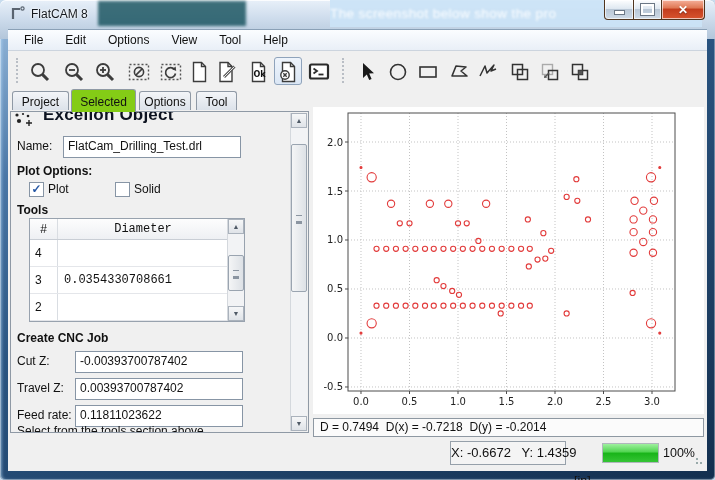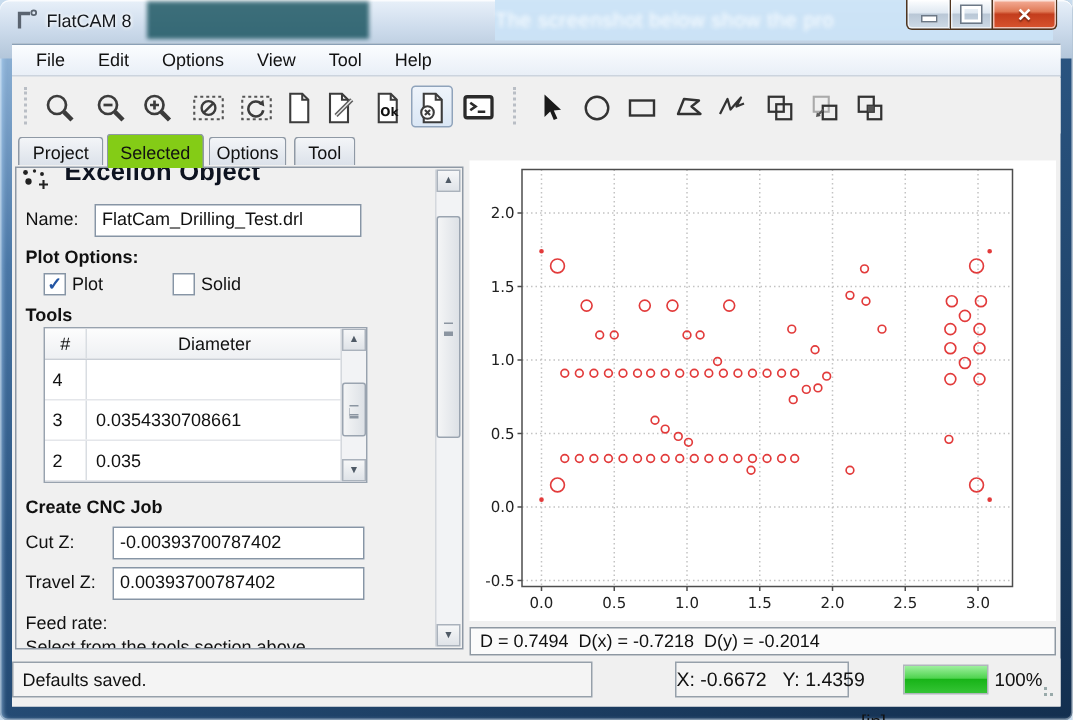--- a/index.html
+++ b/index.html
@@ -69,21 +69,21 @@
   .checkbox{position:absolute;width:13px;height:13px;background:#fff;border:1px solid #8795a5;
        font-size:12px;line-height:12px;text-align:center;color:#2456a4;font-weight:bold;}
   .checkbox.checked::after{content:"\2713";}
   
   .ttable{position:absolute;left:18px;top:106px;width:216px;height:104px;
        border:1px solid #98a2ae;background:#fff;box-sizing:border-box;overflow:hidden;}
   .ttable .hdr{display:flex;height:20px;background:linear-gradient(180deg,#fdfdfd,#eef0f3);
        border-bottom:1px solid #c9ced5;font-size:12px;color:#111;}
   .ttable .hdr div{display:flex;align-items:center;justify-content:center;}
   .col-num{width:28px;border-right:1px solid #d9dde2;box-sizing:border-box;}
-  .col-dia{flex:1;}
+  .col-dia{flex:1;font-family:Liberation Mono, monospace;}
   .trow{display:flex;height:26px;border-bottom:1px solid #e4e6ea;font-size:12px;color:#111;}
   .trow .col-num{display:flex;align-items:center;padding-left:5px;box-sizing:border-box;}
   .trow .col-dia{display:flex;align-items:center;padding-left:6px;}
   
   .sbar{position:absolute;width:16px;background:#f2f3f5;border-left:1px solid #d4d8dd;}
   .sbtn{position:absolute;left:0;width:16px;height:15px;
        background:linear-gradient(180deg,#f6f7f8,#dfe3e8);border:1px solid #aab2bc;
        box-sizing:border-box;color:#4f5a66;font-size:7px;text-align:center;line-height:13px;}
   .sthumb{position:absolute;left:0;width:16px;
        background:linear-gradient(90deg,#f4f5f6,#dde1e6);border:1px solid #9aa4b0;
@@ -314,38 +314,38 @@
         </div>
         <div class="trow">
           <div class="col-num">4</div>
         </div>
         <div class="trow">
           <div class="col-num">3</div>
           <div class="col-dia" style="margin-right:16px">0.0354330708661</div>
         </div>
         <div class="trow">
           <div class="col-num">2</div>
-          <div class="col-dia" style="margin-right:16px">0.035</div>
         </div>
         <div class="sbar" style="right:0;top:0;bottom:0">
           <div class="sbtn" style="top:0">▲</div>
           <div class="sthumb" style="top:36px;height:36px"></div>
           <div class="sbtn" style="bottom:0">▼</div>
         </div>
       </div>
 
       <span class="row-label bold" style="left:6px;top:219px">Create CNC Job</span>
 
       <span class="row-label" style="left:6px;top:242px">Cut Z:</span>
       <div class="input" style="left:64px;top:239px;width:158px">-0.00393700787402</div>
 
       <span class="row-label" style="left:6px;top:269px">Travel Z:</span>
       <div class="input" style="left:64px;top:266px;width:158px">0.00393700787402</div>
 
       <span class="row-label" style="left:6px;top:296px">Feed rate:</span>
+      <div class="input" style="left:64px;top:293px;width:158px">0.11811023622</div>
 
       <span class="row-label" style="left:6px;top:312px">Select from the tools section above</span>
 
       <div class="sbar" style="right:1px;top:1px;bottom:1px">
         <div class="sbtn" style="top:0">▲</div>
         <div class="sthumb" style="top:31px;height:148px"></div>
         <div class="sbtn" style="bottom:0">▼</div>
       </div>
     </div>
 
@@ -467,21 +467,20 @@
           <circle cx="208.054879857609" cy="198.649982375749" r="2.5706021951943043" stroke="#e23b3b" stroke-width="1.1" fill="none"></circle>
           <circle cx="216.78522693562743" cy="198.649982375749" r="2.5706021951943043" stroke="#e23b3b" stroke-width="1.1" fill="none"></circle>
           <circle cx="187.68407000889943" cy="206.4892492069087" r="2.5706021951943043" stroke="#e23b3b" stroke-width="1.1" fill="none"></circle>
           <circle cx="253.6466923761495" cy="206.4892492069087" r="2.5706021951943043" stroke="#e23b3b" stroke-width="1.1" fill="none"></circle>
           <circle cx="319.6093147433996" cy="185.91117377511455" r="2.5706021951943043" stroke="#e23b3b" stroke-width="1.1" fill="none"></circle>
         </svg>
     </div>
     <div class="measure">D = 0.7494  D(x) = -0.7218  D(y) = -0.2014</div>
 
     <div class="statusbar">
-      <div class="sunken msgbox">Defaults saved.</div>
       <div class="sunken coordbox">X: -0.6672   Y: 1.4359</div>
       <span class="units">[in]</span>
       <div class="progress">
           <div class="fill" id="progress-fill" style="width: 100%;"></div>
         </div>
       <span class="pct">100%</span>
       <div class="gripdots"></div>
     </div>
   </div>
 </div>

